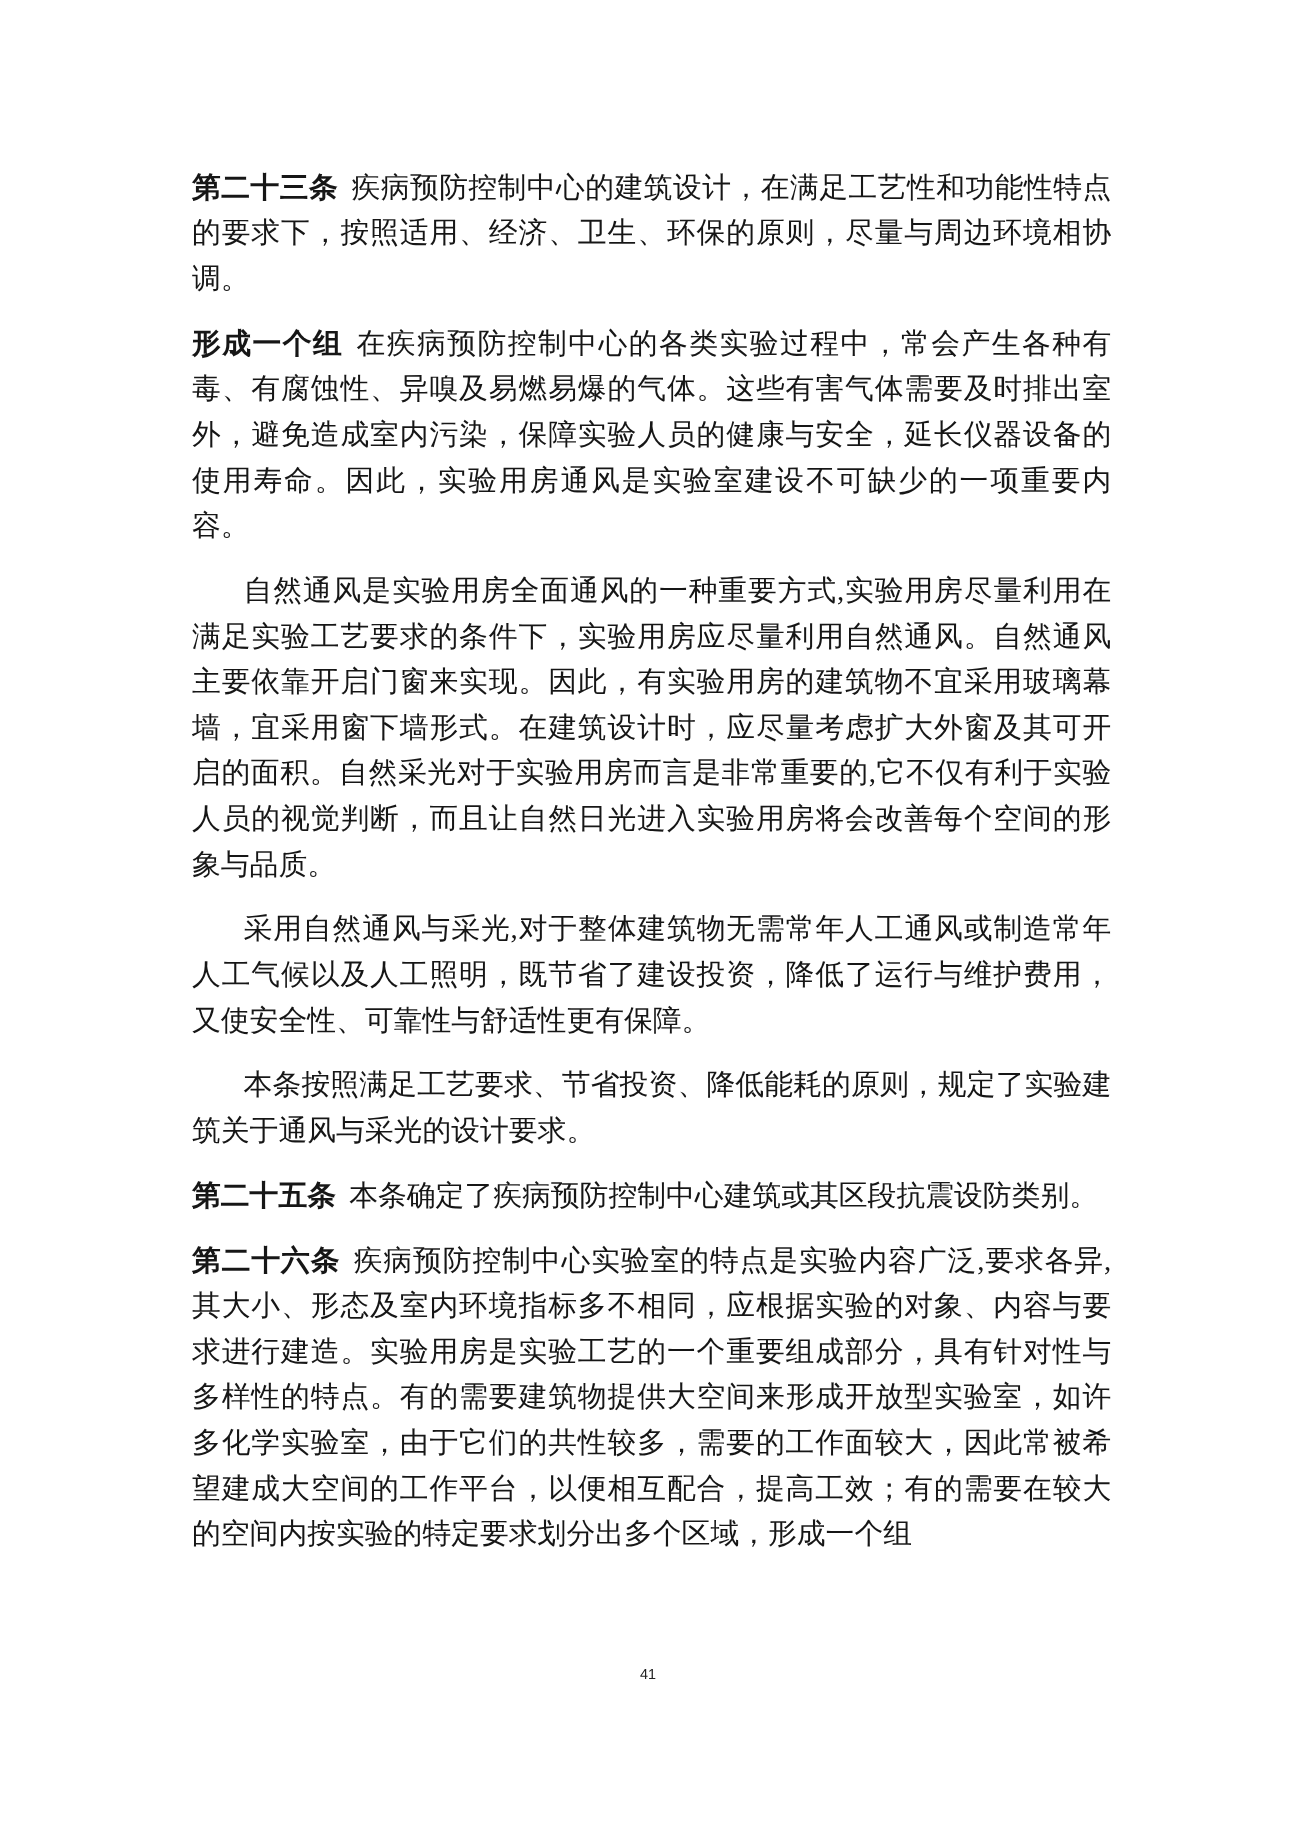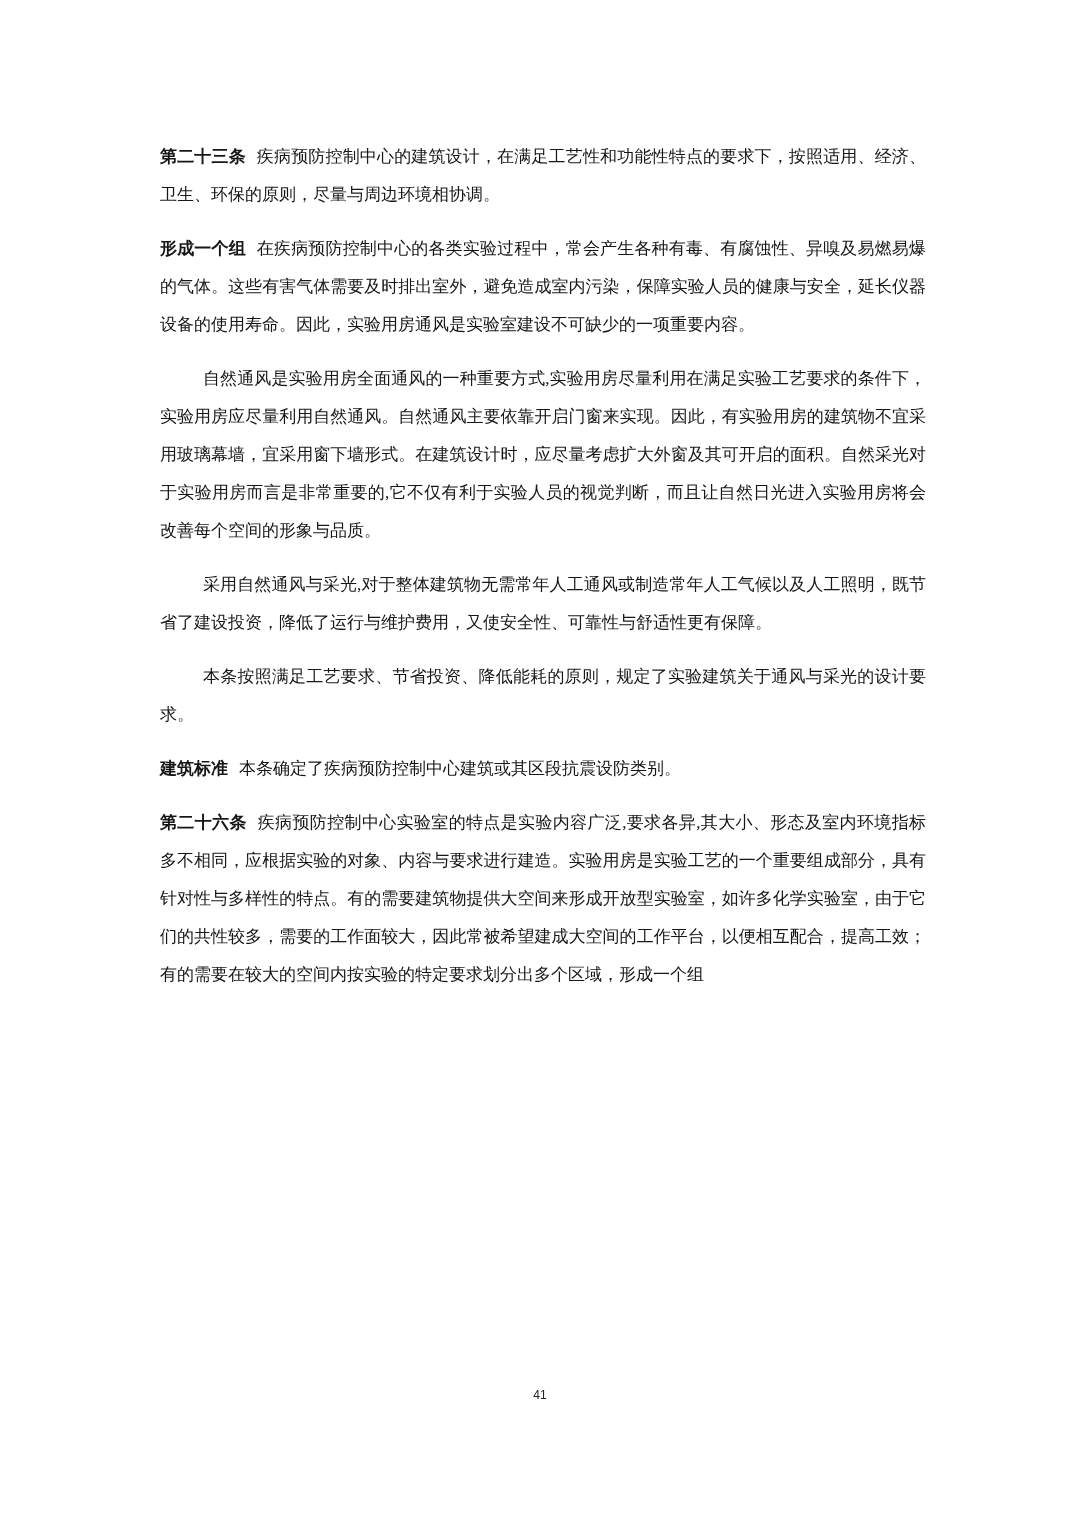--- a/index.html
+++ b/index.html
@@ -23,21 +23,21 @@
     width: 766px;
   }
   .doc-title {
     font-size: 29px;
     font-weight: bold;
     text-align: center;
     margin: 0 0 38px 0;
     letter-spacing: 1px;
   }
   .para {
-    font-size: 17px;
+    font-size: 24px;
     line-height: 38px;
     text-align: justify;
     margin: 0 0 16px 0;
     word-break: break-all;
   }
   .para.indent {
     text-indent: 43px;
   }
   .lead {
     font-weight: bold;
@@ -65,20 +65,20 @@
 
     <p class="para"><span class="lead">形成一个组</span><span>在疾病预防控制中心的各类实验过程中，常会产生各种有毒、有腐蚀性、异嗅及易燃易爆的气体。这些有害气体需要及时排出室外，避免造成室内污染，保障实验人员的健康与安全，延长仪器设备的使用寿命。因此，实验用房通风是实验室建设不可缺少的一项重要内容。</span></p>
 
     <p class="para indent"><span>自然通风是实验用房全面通风的一种重要方式,实验用房尽量利用在满足实验工艺要求的条件下，实验用房应尽量利用自然通风。自然通风主要依靠开启门窗来实现。因此，有实验用房的建筑物不宜采用玻璃幕墙，宜采用窗下墙形式。在建筑设计时，应尽量考虑扩大外窗及其可开启的面积。自然采光对于实验用房而言是非常重要的,它不仅有利于实验人员的视觉判断，而且让自然日光进入实验用房将会改善每个空间的形象与品质。</span></p>
 
 
     <p class="para indent"><span>采用自然通风与采光,对于整体建筑物无需常年人工通风或制造常年人工气候以及人工照明，既节省了建设投资，降低了运行与维护费用，又使安全性、可靠性与舒适性更有保障。</span></p>
 
     <p class="para indent"><span>本条按照满足工艺要求、节省投资、降低能耗的原则，规定了实验建筑关于通风与采光的设计要求。</span></p>
 
-    <p class="para"><span class="lead">建筑标准</span><span>本条确定了疾病预防控制中心建筑或其区段抗震设防类别。</span></p>
+    <p class="para"><span class="lead">第二十五条</span><span>本条确定了疾病预防控制中心建筑或其区段抗震设防类别。</span></p>
 
     <p class="para"><span class="lead">第二十六条</span><span>疾病预防控制中心实验室的特点是实验内容广泛,要求各异,其大小、形态及室内环境指标多不相同，应根据实验的对象、内容与要求进行建造。实验用房是实验工艺的一个重要组成部分，具有针对性与多样性的特点。有的需要建筑物提供大空间来形成开放型实验室，如许多化学实验室，由于它们的共性较多，需要的工作面较大，因此常被希望建成大空间的工作平台，以便相互配合，提高工效；有的需要在较大的空间内按实验的特定要求划分出多个区域，形成一个组</span></p>
 
   </div>
 
   <div class="page-number">41</div>
 </div>
 
 </body></html>

